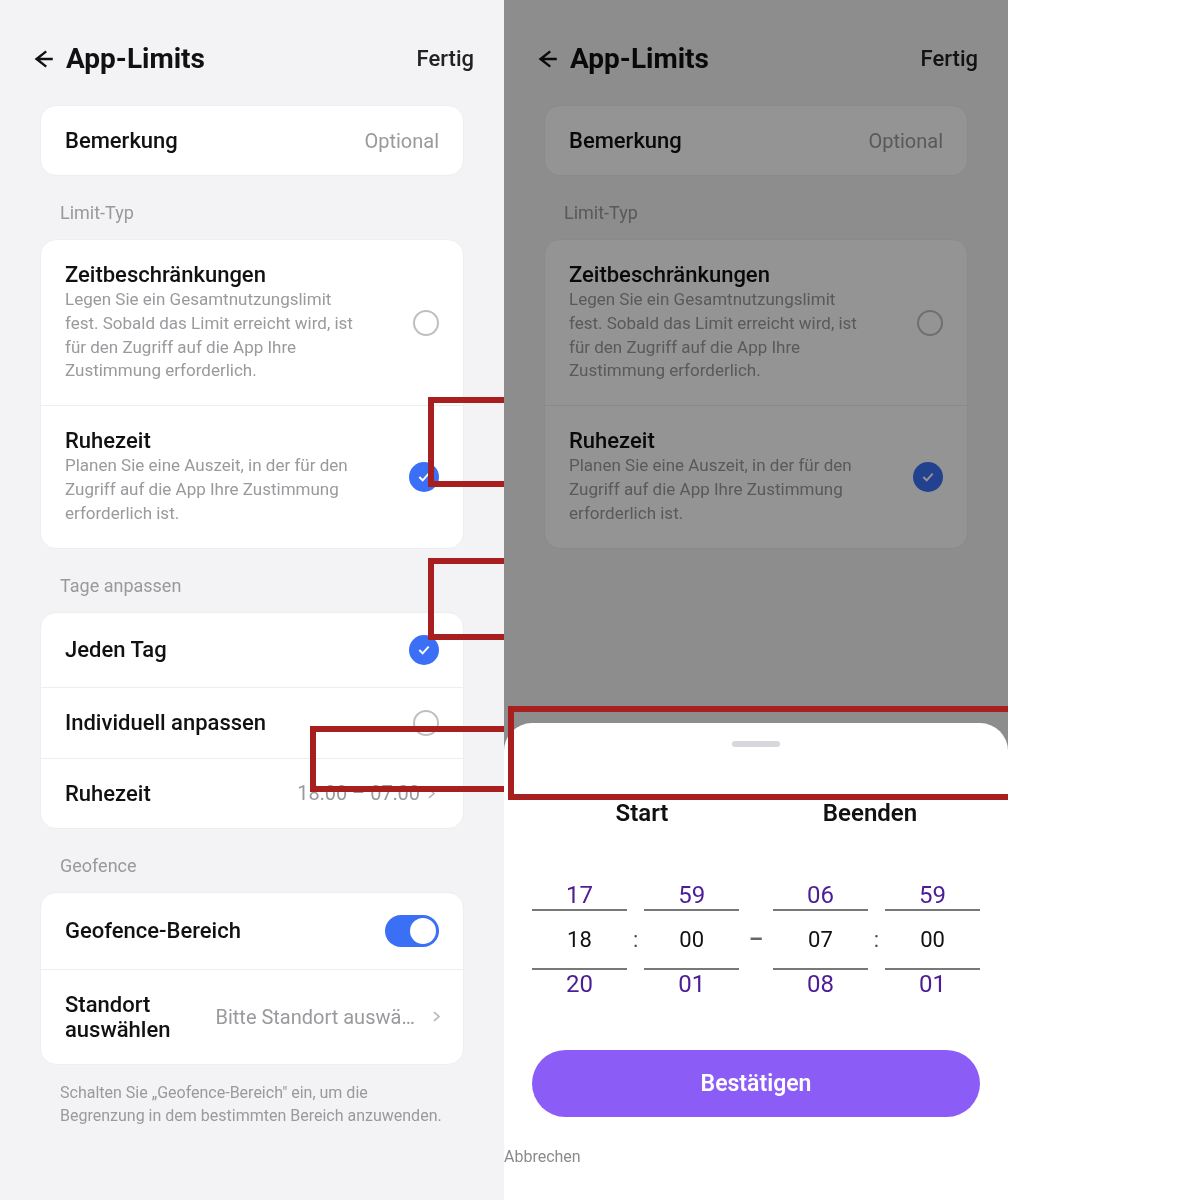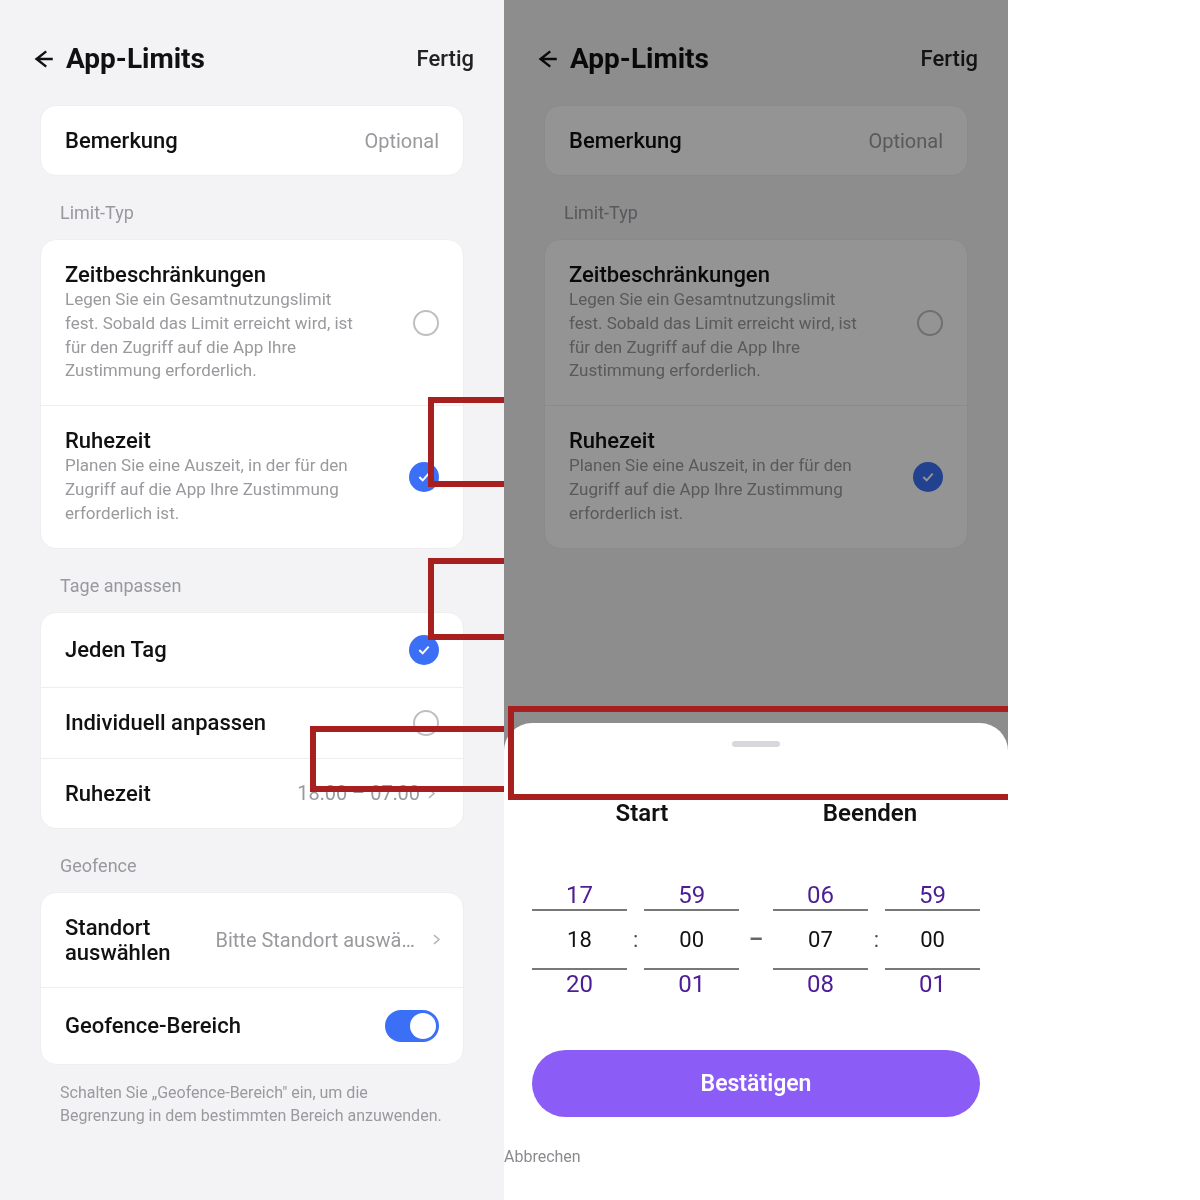--- a/index.html
+++ b/index.html
@@ -128,34 +128,34 @@
                   <path d="M8 5 L16 12 L8 19"></path>
                 </svg>
             </div>
           </div>
         </div>
       </div>
 
       <div class="section-label">Geofence</div>
       <div class="card">
         <div class="row">
+          <div class="row-title">Geofence-Bereich</div>
+          <div class="toggle"></div>
+        </div>
+        <div class="row">
           <div class="row-title">Standort auswählen</div>
           <div style="display:flex;align-items:center;">
             <div class="row-value truncate">Bitte Standort auswäh…</div>
             <div class="chevron">
               <svg viewBox="0 0 24 24">
                   <path d="M8 5 L16 12 L8 19"></path>
                 </svg>
             </div>
           </div>
         </div>
-        <div class="row">
-          <div class="row-title">Geofence-Bereich</div>
-          <div class="toggle"></div>
-        </div>
       </div>
 
       <div class="footnote">Schalten Sie „Geofence-Bereich" ein, um die Begrenzung in dem bestimmten Bereich anzuwenden.</div>
     </div>
 
     <div class="red-box" style="left:428px; top:397px; width:92px; height:90px;"></div>
     <div class="red-box" style="left:428px; top:558px; width:92px; height:82px;"></div>
     <div class="red-box" style="left:310px; top:726px; width:208px; height:66px;"></div>
   </div>
 

